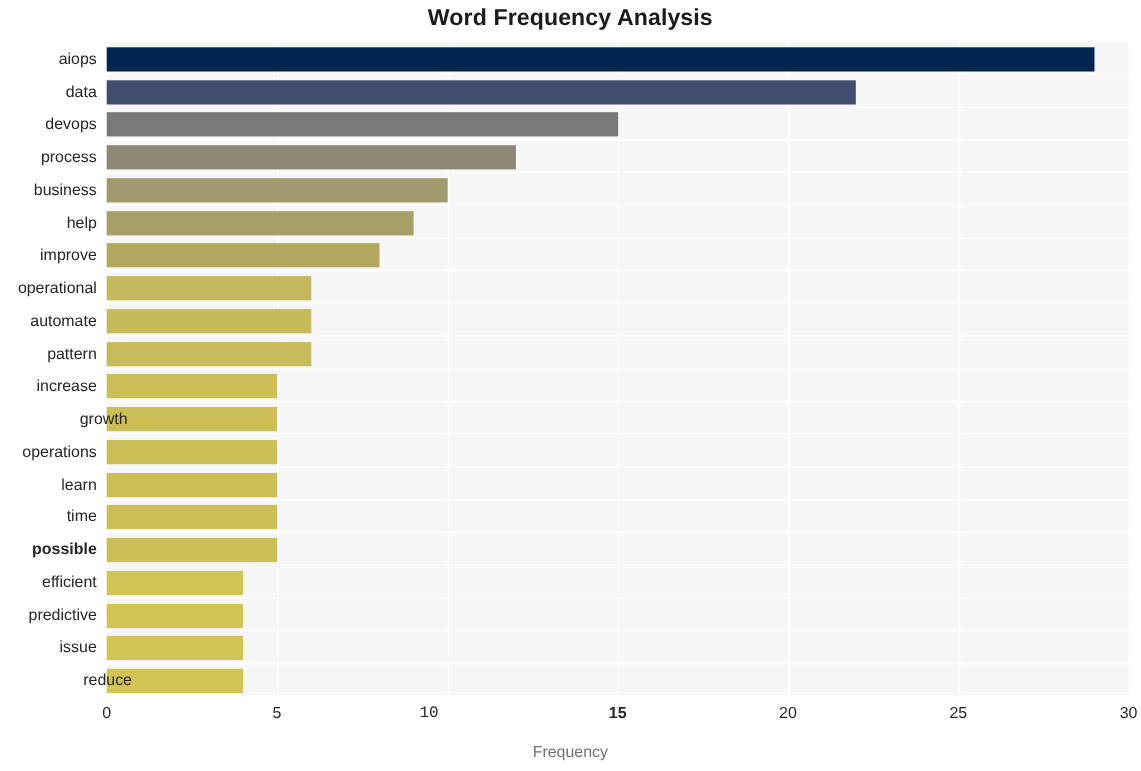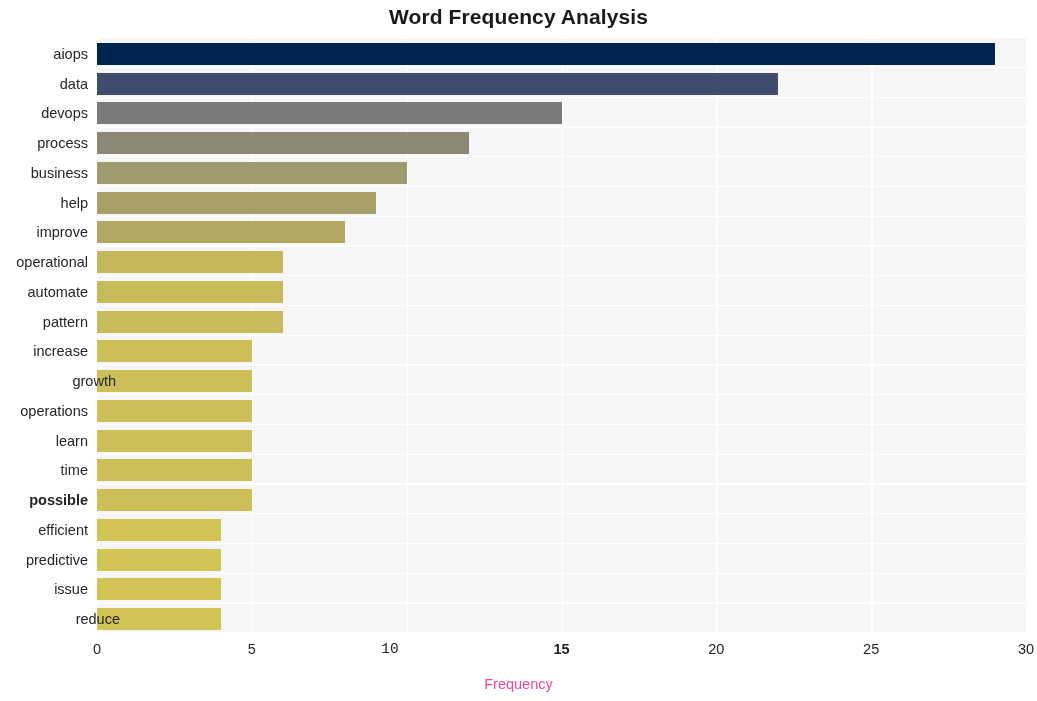--- a/index.html
+++ b/index.html
@@ -91,21 +91,21 @@
     font-size: 14.5px;
     color: #262626;
   }
   #xaxis-label {
     position: absolute;
     top: 44px;
     left: 0;
     width: 1037px;
     text-align: center;
     font-size: 14.5px;
-    color: #ec4899;
+    color: #737373;
   }
 </style>
 </head>
 <body>
 
 <div id="figure">
 
   <div id="chart-title">Word Frequency Analysis</div>
 
   <div id="plot-area">

